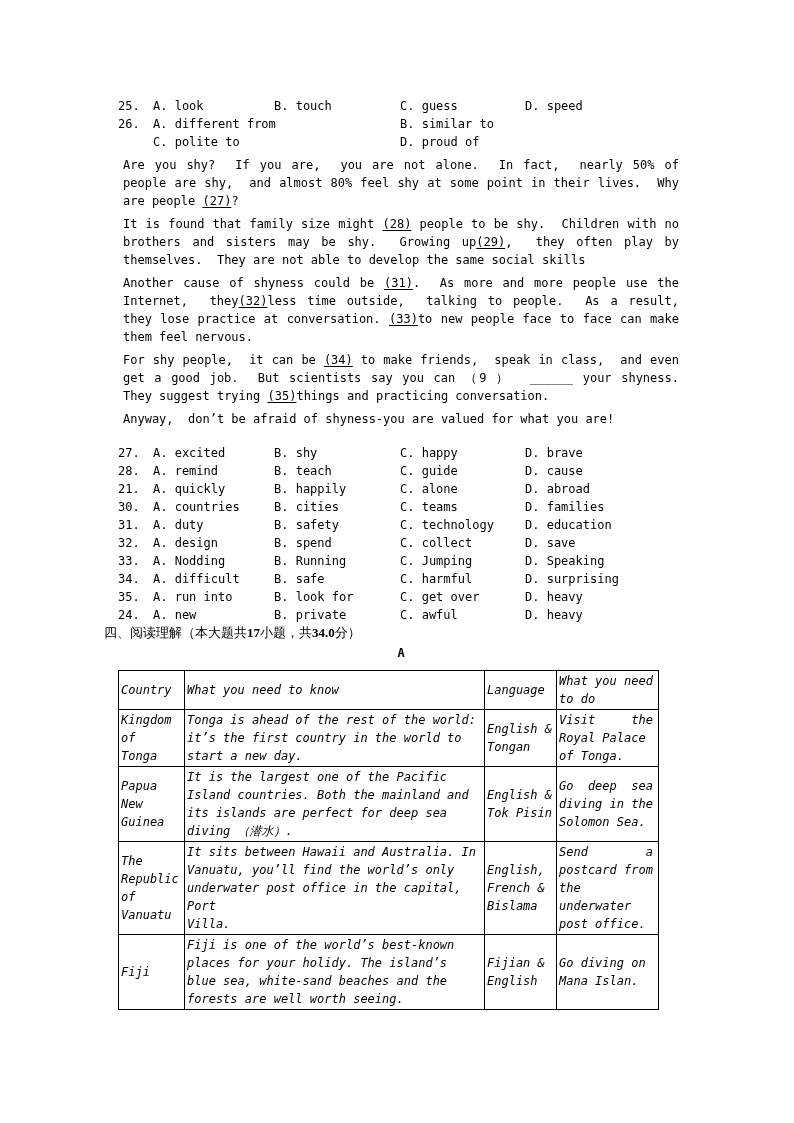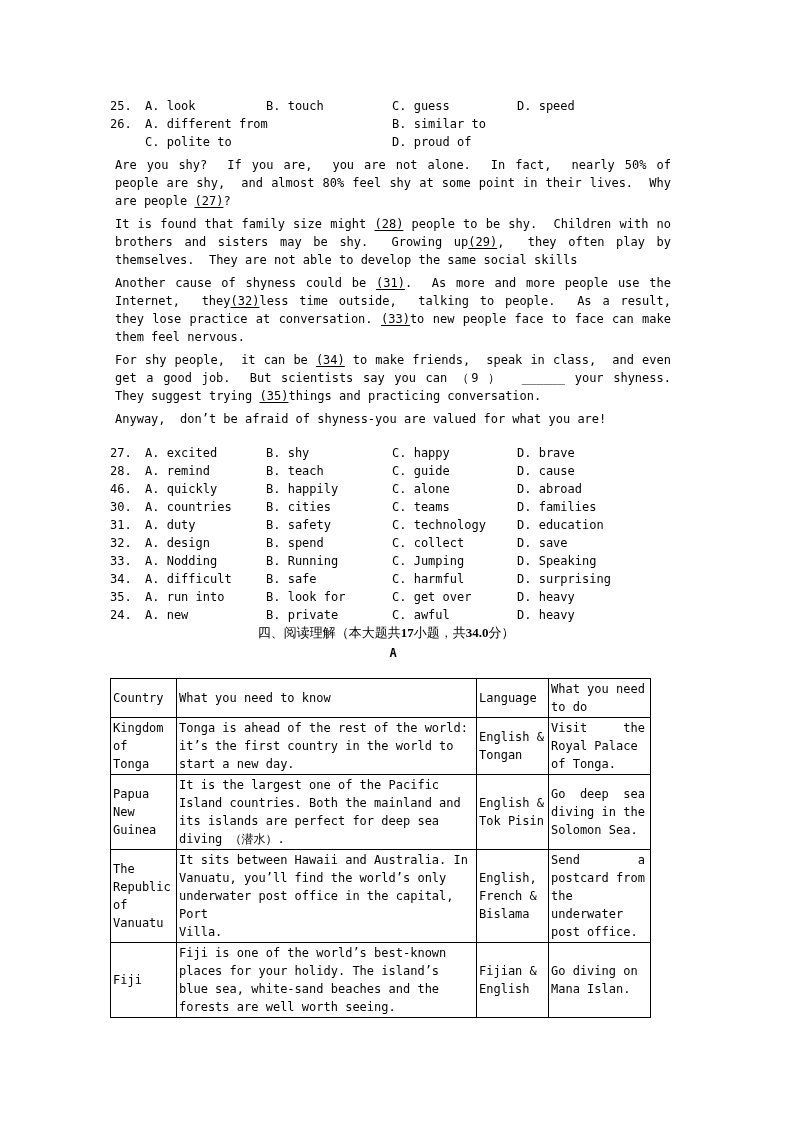--- a/index.html
+++ b/index.html
@@ -2,32 +2,32 @@
 <html><head>
 <meta charset="utf-8">
 <style>
   html,body { margin:0; padding:0; }
   body {
     width:794px; height:1123px; background:#ffffff; color:#000;
     font-family:"DejaVu Sans Mono", monospace;
     font-size:12px; line-height:18px;
     position:relative; overflow:hidden;
   }
-  .content { position:absolute; left:110px; top:97px; width:566px; }
+  .content { position:absolute; left:118px; top:97px; width:566px; }
   .qrow { display:grid; grid-template-columns:35px 121px 126px 125px auto; min-height:18px; }
   .qrow span { white-space:pre; }
   .span2 { grid-column:2/4; }
   .col4 { grid-column:4; }
   .para { margin:5px; text-align:justify; white-space:pre-wrap; }
   .blank { text-decoration:underline; text-underline-offset:2px; }
   #questions { margin-top:16px; }
-  .section-line { margin-left:-14px; font-size:13px; white-space:pre;text-align:center; }
+  .section-line { margin-left:-14px; font-size:13px; white-space:pre; }
   .bold-num { font-weight:bold; font-family:"Liberation Serif", serif; font-size:13px; }
   .part-label { text-align:center; font-weight:bold; margin:2px 0 0 0; }
-  table.reading { border-collapse:collapse; table-layout:fixed; margin-top:16px; }
+  table.reading { border-collapse:collapse; table-layout:fixed; margin-top:8px;font-style:italic; }
   table.reading td, table.reading th {
     border:1px solid #000; padding:1px 2px; vertical-align:middle;
     white-space:pre-wrap; font-weight:normal; text-align:left;
     font-size:12px; line-height:18px; overflow:hidden;
   }
 </style>
 </head>
 <body>
 
 <div class="content">
@@ -69,21 +69,21 @@
         <span>D. brave</span>
       </div>
       <div class="qrow">
         <span>28.</span>
         <span>A. remind</span>
         <span>B. teach</span>
         <span>C. guide</span>
         <span>D. cause</span>
       </div>
       <div class="qrow">
-        <span>46.</span>
+        <span>21.</span>
         <span>A. quickly</span>
         <span>B. happily</span>
         <span>C. alone</span>
         <span>D. abroad</span>
       </div>
       <div class="qrow">
         <span>30.</span>
         <span>A. countries</span>
         <span>B. cities</span>
         <span>C. teams</span>

